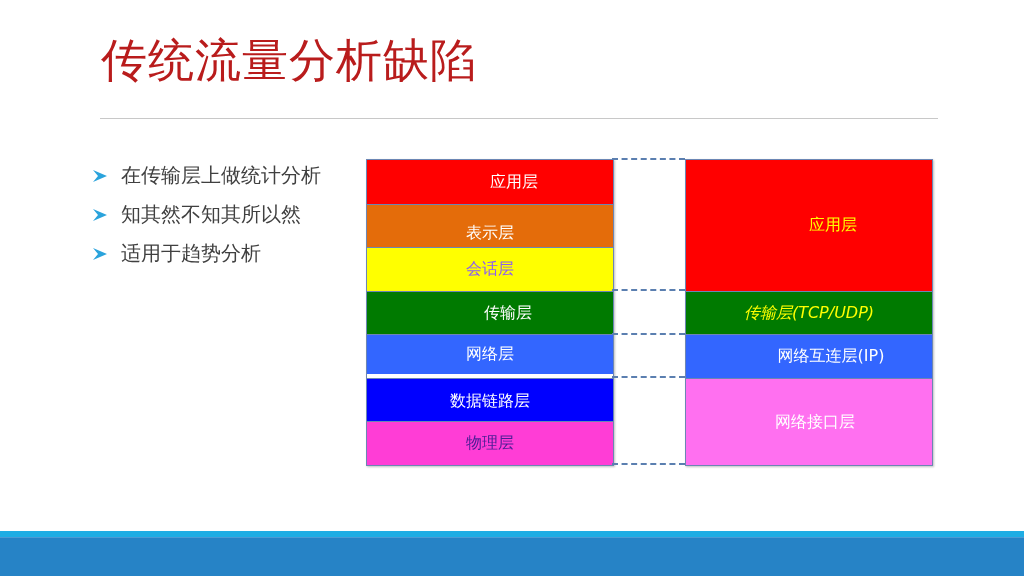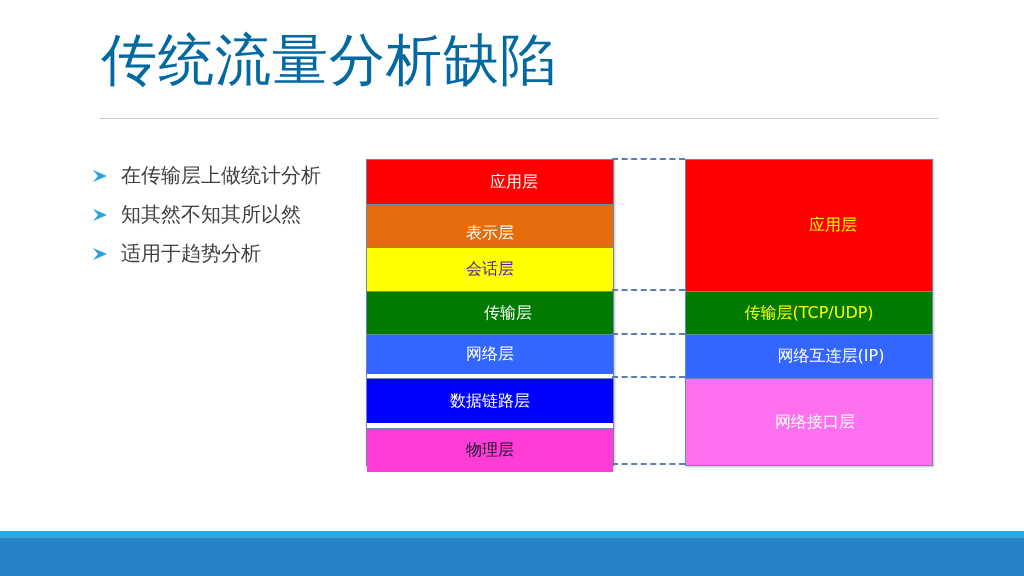--- a/index.html
+++ b/index.html
@@ -3,21 +3,21 @@
   <meta charset="utf-8">
   <style>
     html, body { margin: 0; padding: 0; }
     body {
       width: 1024px; height: 576px; position: relative; overflow: hidden;
       background: #ffffff;
       font-family: "DejaVu Sans", "Liberation Sans", sans-serif;
     }
     .title {
       position: absolute; left: 101px; top: 30px;
-      font-size: 56px; color: #0369a1; letter-spacing: 1px; line-height: 60px; text-align: center;
+      font-size: 46px; color: #b91c1c; letter-spacing: 1px; line-height: 60px; text-align: center;
     }
     .title-rule {
       position: absolute; left: 100px; top: 118px; width: 838px; height: 1px;
       background: #c8c8c8;
     }
     .bullets { position: absolute; left: 93px; top: 156px; margin: 0; padding: 0; list-style: none; }
     .bullets li {
       height: 39px; display: flex; align-items: center;
       font-size: 20px; color: #404040;
     }
@@ -62,34 +62,34 @@
     <svg class="arrow" viewBox="0 0 14 14">
         <polygon points="0,1 14,7 0,13 5,7" fill="#2aa3dc"></polygon>
       </svg>
     <span>适用于趋势分析</span>
   </li>
 </ul>
 
 <div class="stack" style="left:366px; top:159px; width:246px; height:305px;">
   <div class="layer" style="top:0; height:44px; background:#ff0000; color:#ffffff;">应用层</div>
   <div class="layer" style="top:44px; height:57px; background:#e46c0a; color:#ffffff;">表示层</div>
-  <div class="layer" style="top:87px; height:44px; background:#ffff00; color:#4c1d95;">会话层</div>
+  <div class="layer" style="top:87px; height:44px; background:#ffff00; color:#8b5cf6;">会话层</div>
   <div class="layer" style="top:131px; height:43px; background:#007a00; color:#ffffff;padding-left:36px;">传输层</div>
   <div class="layer" style="top:174px; height:40px; background:#3366ff; color:#ffffff;">网络层</div>
   <div class="layer" style="top:218px; height:45px; background:#0000ff; color:#ffffff;">数据链路层</div>
-  <div class="layer" style="top:268px; height:44px; background:#ff3dd6; color:#0f172a;">物理层</div>
+  <div class="layer" style="top:261px; height:44px; background:#ff3dd6; color:#4c1d95;">物理层</div>
 </div>
 
 <div class="dash" style="left:612px; top:158px; width:73px;"></div>
 <div class="dash" style="left:612px; top:289px; width:73px;"></div>
 <div class="dash" style="left:612px; top:333px; width:73px;"></div>
 <div class="dash" style="left:612px; top:376px; width:73px;"></div>
 <div class="dash" style="left:612px; top:463px; width:73px;"></div>
 
 <div class="stack" style="left:685px; top:159px; width:246px; height:305px;">
   <div class="layer" style="top:0; height:131px; background:#ff0000; color:#ffff00;">应用层</div>
-  <div class="layer" style="top:131px; height:43px; background:#007a00; color:#ffff00;">传输层(TCP/UDP)</div>
+  <div class="layer" style="top:131px; height:43px; background:#007a00; color:#ffff00;font-style:italic;">传输层(TCP/UDP)</div>
   <div class="layer" style="top:174px; height:44px; background:#3366ff; color:#ffffff;padding-left:44px;">网络互连层(IP)</div>
   <div class="layer" style="top:218px; height:87px; background:#ff70f0; color:#ffffff;padding-left:12px;">网络接口层</div>
 </div>
 
 <div class="footer-stripe"></div>
 <div class="footer"></div>
 
 </body></html>

